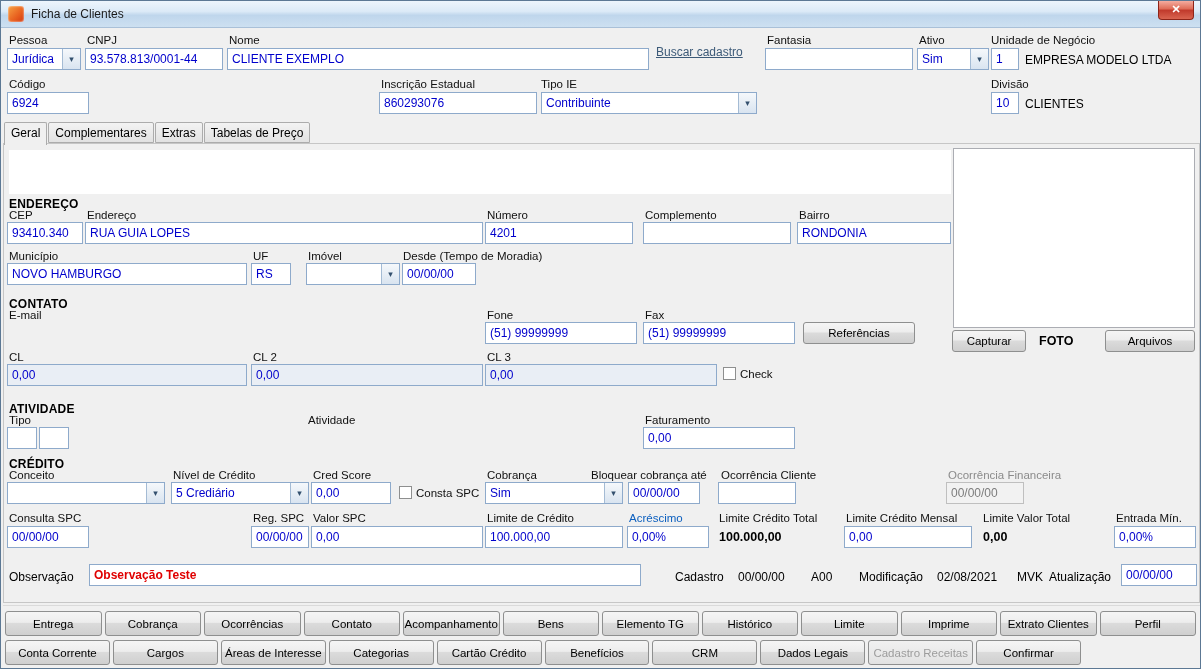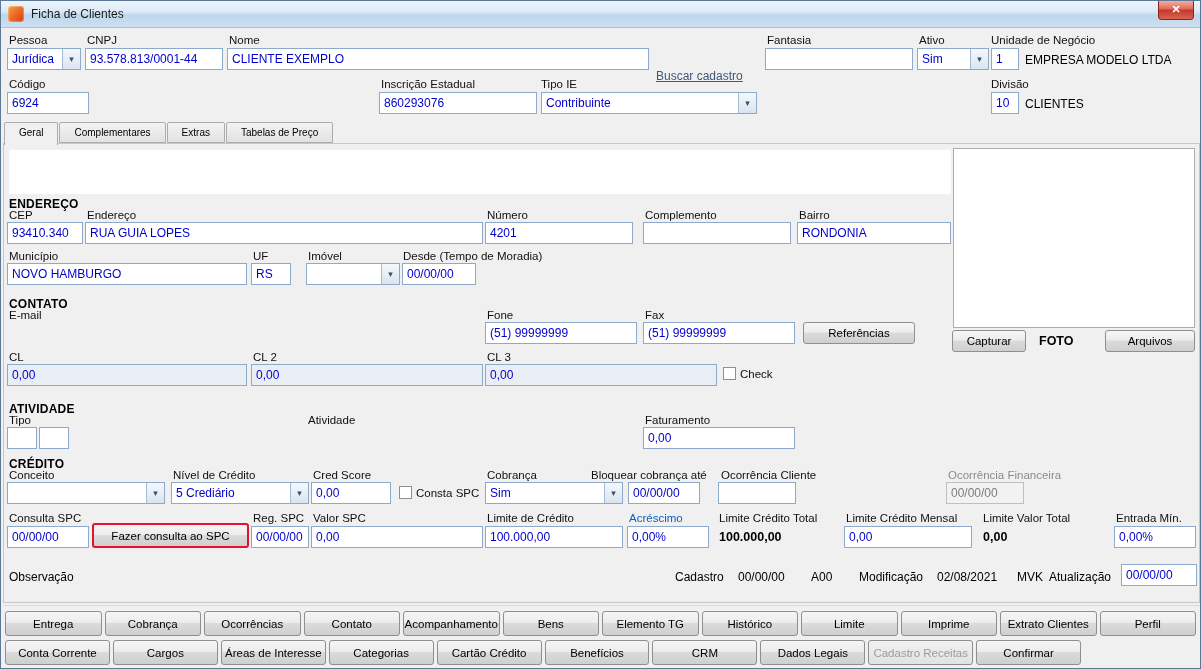--- a/index.html
+++ b/index.html
@@ -41,21 +41,21 @@
     font-family:"Liberation Sans",sans-serif;cursor:pointer;}
   .pbtn{position:absolute;height:22px;box-sizing:border-box;}
   .btn.disabled{color:#9C9C9C;background:linear-gradient(180deg,#F1F1F1,#E2E2E2);cursor:default;}
   .btnrow{position:absolute;display:flex;gap:3px;}
   .btnrow .btn{flex:1 1 0;height:25px;padding:0 0;white-space:nowrap;overflow:hidden;text-align:center;}
 
   
   .panel{position:absolute;left:2px;top:142px;width:1197px;height:460px;box-sizing:border-box;
     border:1px solid #C6C6C6;background:#F0F0F0;}
   .tabs{position:absolute;left:3px;top:121px;height:22px;display:flex;z-index:2;}
-  .tab{height:21px;box-sizing:border-box;padding:0 14px;font-size:10px;line-height:20px;
+  .tab{height:21px;box-sizing:border-box;padding:0 6px;font-size:12px;line-height:20px;
     background:linear-gradient(180deg,#F3F3F3,#E2E2E2);border:1px solid #ACACAC;
     border-radius:2px 2px 0 0;margin-right:1px;color:#000;cursor:pointer;}
   .tab.active{height:23px;background:#F0F0F0;border-bottom:none;font-weight:normal;position:relative;z-index:3;}
 
   .blankarea{position:absolute;left:8px;top:149px;width:942px;height:44px;background:#fff;}
   .photobox{position:absolute;left:952px;top:147px;width:242px;height:180px;background:#fff;
     border:1px solid #ABADB3;box-sizing:border-box;}
   .divider{position:absolute;left:2px;top:604px;width:1197px;border-top:1px solid #DADADA;}
   .spc-btn{position:absolute;left:91px;top:522px;width:157px;height:25px;box-sizing:border-box;
     border:2px solid #E8112D;font-size:11.5px;}
@@ -77,21 +77,21 @@
   <span class="lbl" style="left:766px;top:33px">Fantasia</span>
   <span class="lbl" style="left:918px;top:33px">Ativo</span>
   <span class="lbl" style="left:990px;top:33px">Unidade de Negócio</span>
 
   <div class="field combo" style="left:6px;top:47px;width:74px">
     <span>Jurídica</span>
     <span class="arr">▾</span>
   </div>
   <div class="field" style="left:84px;top:47px;width:138px">93.578.813/0001-44</div>
   <div class="field" style="left:226px;top:47px;width:422px">CLIENTE EXEMPLO</div>
-  <span class="link" style="left:655px;top:68px">Buscar cadastro</span>
+  <span class="link" style="left:655px;top:44px">Buscar cadastro</span>
   <div class="field" style="left:764px;top:47px;width:148px"></div>
   <div class="field combo" style="left:916px;top:47px;width:72px">
     <span>Sim</span>
     <span class="arr">▾</span>
   </div>
   <div class="field" style="left:990px;top:47px;width:28px">1</div>
   <span class="meta" style="left:1024px;top:52px">EMPRESA MODELO LTDA</span>
 
   <span class="lbl" style="left:8px;top:77px">Código</span>
   <span class="lbl" style="left:380px;top:77px">Inscrição Estadual</span>
@@ -208,31 +208,31 @@
   <span class="lbl" style="left:252px;top:511px">Reg. SPC</span>
   <span class="lbl" style="left:312px;top:511px">Valor SPC</span>
   <span class="lbl" style="left:486px;top:511px">Limite de Crédito</span>
   <span class="lbl blue" style="left:628px;top:511px">Acréscimo</span>
   <span class="lbl" style="left:718px;top:511px">Limite Crédito Total</span>
   <span class="lbl" style="left:845px;top:511px">Limite Crédito Mensal</span>
   <span class="lbl" style="left:982px;top:511px">Limite Valor Total</span>
   <span class="lbl" style="left:1115px;top:511px">Entrada Mín.</span>
 
   <div class="field" style="left:6px;top:525px;width:82px">00/00/00</div>
-  <button class="btn spc-btn">Fazer consulta ao SPC</button>
   <div class="field" style="left:250px;top:525px;width:58px">00/00/00</div>
   <div class="field" style="left:310px;top:525px;width:172px">0,00</div>
   <div class="field" style="left:484px;top:525px;width:138px">100.000,00</div>
   <div class="field" style="left:626px;top:525px;width:82px">0,00%</div>
   <span class="boldval" style="left:718px;top:529px">100.000,00</span>
   <div class="field" style="left:843px;top:525px;width:128px">0,00</div>
   <span class="boldval" style="left:982px;top:529px">0,00</span>
   <div class="field" style="left:1113px;top:525px;width:82px">0,00%</div>
 
   <span class="meta" style="left:8px;top:569px">Observação</span>
+  <div class="field redfield" style="left:88px;top:563px;width:552px">Observação Teste</div>
   <span class="meta" style="left:674px;top:569px">Cadastro</span>
   <span class="meta" style="left:737px;top:569px">00/00/00</span>
   <span class="meta" style="left:810px;top:569px">A00</span>
   <span class="meta" style="left:858px;top:569px">Modificação</span>
   <span class="meta" style="left:936px;top:569px">02/08/2021</span>
   <span class="meta" style="left:1016px;top:569px">MVK</span>
   <span class="meta" style="left:1048px;top:569px">Atualização</span>
   <div class="field" style="left:1120px;top:563px;width:76px">00/00/00</div>
 
   <div class="divider"></div>

